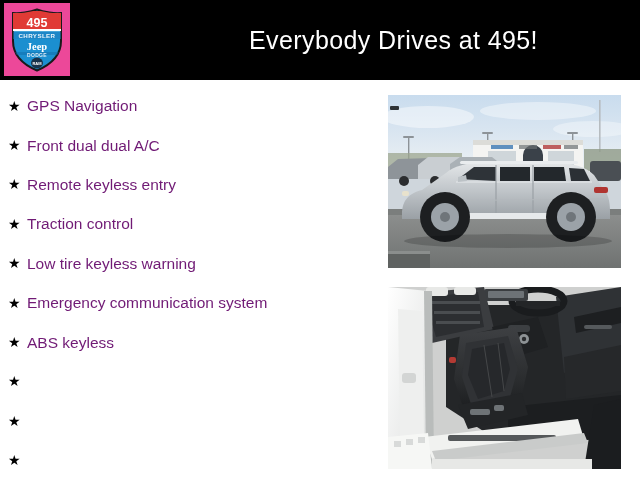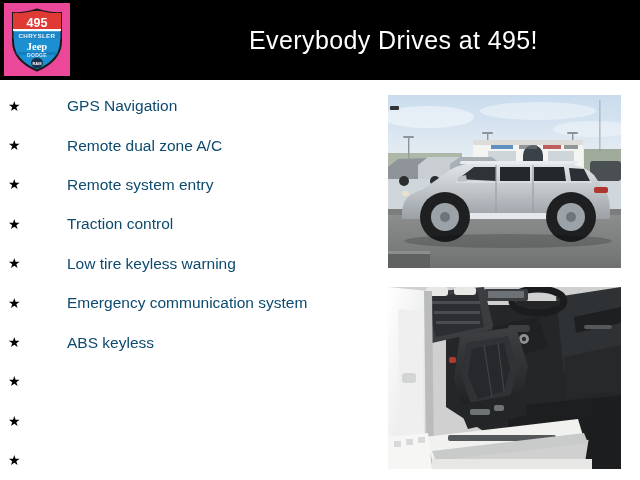--- a/index.html
+++ b/index.html
@@ -91,25 +91,24 @@
   }
   .star-icon {
     flex: 0 0 auto;
     width: 19px;
     color: #000000;
     font-size: 14px;
     line-height: 1;
     text-align: left;
   }
   .feature-label {
-    color: #0c4a6e;
+    color: #701a75;
     font-size: 15.5px;
     line-height: 1.1;
     white-space: nowrap;
-    margin-left: 40px;
   }
 
   
   .photo {
     position: absolute;
     overflow: hidden;
     background: #cfd6dc;
   }
   .photo-exterior {
     left: 388px;
@@ -160,25 +159,25 @@
     <div class="header-title">Everybody Drives at 495!</div>
   </div>
 
   <ul class="features">
     <li class="feature-item">
       <span class="star-icon">★</span>
       <span class="feature-label">GPS Navigation</span>
     </li>
     <li class="feature-item">
       <span class="star-icon">★</span>
-      <span class="feature-label">Remote dual zone A/C</span>
-    </li>
-    <li class="feature-item">
-      <span class="star-icon">★</span>
-      <span class="feature-label">Remote system entry</span>
+      <span class="feature-label">Front dual dual A/C</span>
+    </li>
+    <li class="feature-item">
+      <span class="star-icon">★</span>
+      <span class="feature-label">Remote keyless entry</span>
     </li>
     <li class="feature-item">
       <span class="star-icon">★</span>
       <span class="feature-label">Traction control</span>
     </li>
     <li class="feature-item">
       <span class="star-icon">★</span>
       <span class="feature-label">Low tire keyless warning</span>
     </li>
     <li class="feature-item">

